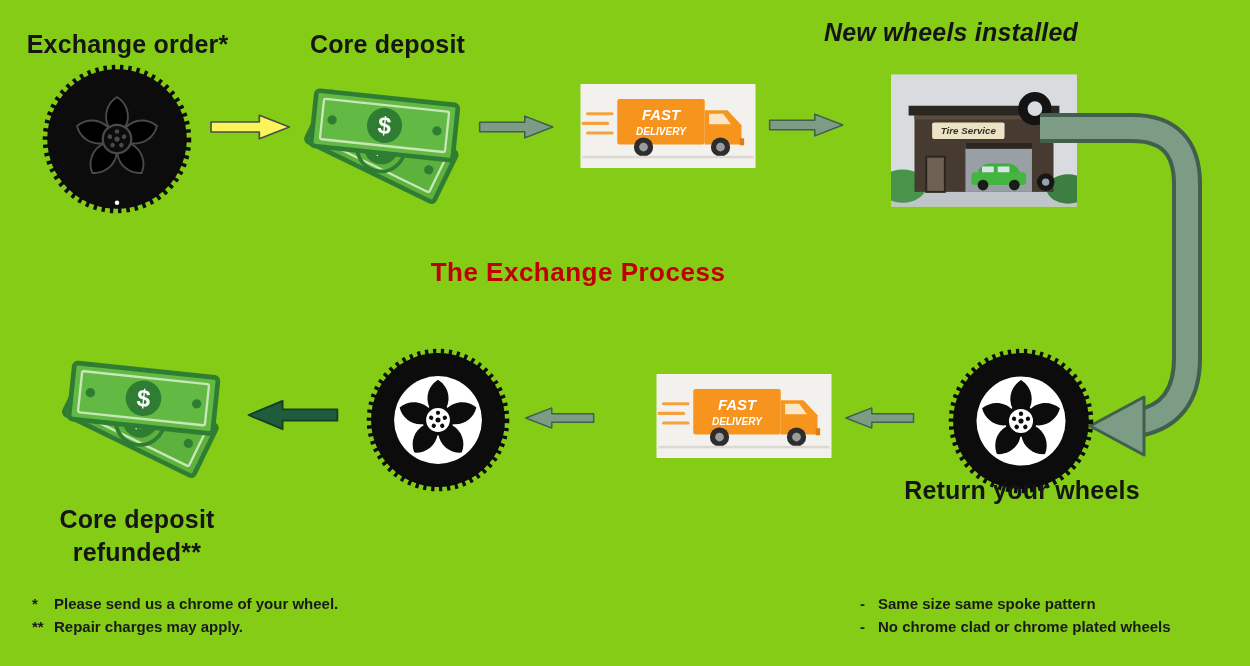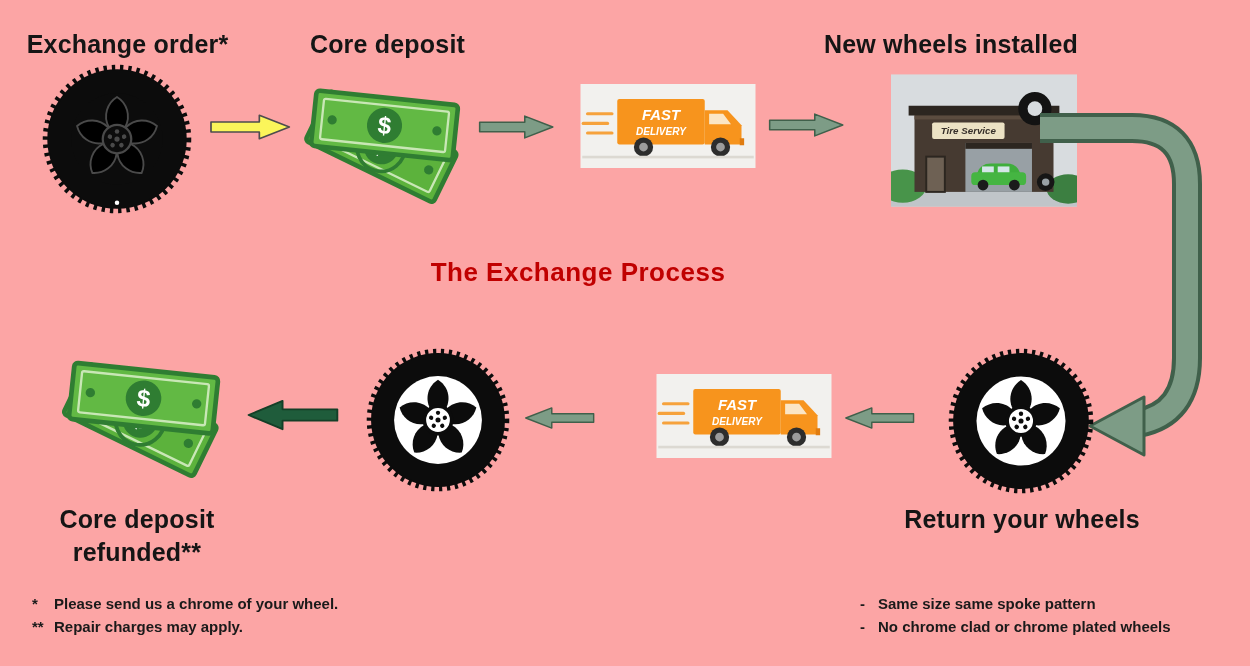--- a/index.html
+++ b/index.html
@@ -1,18 +1,18 @@
 <!DOCTYPE html>
 <html><head>
 <meta charset="utf-8">
 <style>
   * { margin:0; padding:0; box-sizing:border-box; }
   html,body { background:#ffffff; }
   body { font-family:"Liberation Sans", sans-serif; color:#111; }
-  .canvas { position:relative; width:1250px; height:666px; background:#fca5a5; overflow:hidden; }
+  .canvas { position:relative; width:1250px; height:666px; background:#84cc16; overflow:hidden; }
   .abs { position:absolute; }
   .step-label { font-size:25px; font-weight:600; color:#151515; text-align:center; letter-spacing:.2px; line-height:1.3; }
   .page-title { font-size:26px; font-weight:600; color:#C00000; text-align:center; letter-spacing:.5px; }
   .fn-block { display:flex; flex-direction:column; gap:6px; }
   .fn-row { display:flex; align-items:baseline; font-size:15px; font-weight:600; color:#1a1a1a; }
   .fn-marker { width:22px; flex:0 0 22px; }
   .fn-marker.dash { width:18px; flex:0 0 18px; }
   svg { display:block; }
 </style>
 </head>
@@ -104,21 +104,21 @@
       <rect x="2" y="82" width="196" height="3" fill="#dcd9d2"></rect>
     </svg>
   </div>
 
   <div class="abs" style="left:764px; top:111px;">
     <svg viewBox="0 0 100 36" width="86" height="28">
       <polygon points="2,12 60,12 60,4 96,18 60,32 60,24 2,24" fill="#7d9c86" stroke="#40604b" stroke-width="2" stroke-linejoin="round"></polygon>
     </svg>
   </div>
 
-  <div class="abs step-label" style="left:820px; top:28px; width:262px;">New wheels installed</div>
+  <div class="abs step-label" style="left:820px; top:16px; width:262px;font-style:italic;">New wheels installed</div>
 
   <div class="abs" style="left:862px; top:74px;padding-left:29px;">
     <svg viewBox="0 0 190 135" width="186" height="133">
       <rect width="190" height="135" fill="#d8dcdf"></rect>
       <rect y="116" width="190" height="19" fill="#c0c5c9"></rect>
       <ellipse cx="12" cy="114" rx="24" ry="17" fill="#48944a"></ellipse>
       <ellipse cx="181" cy="117" rx="22" ry="15" fill="#3c7f41"></ellipse>
       <rect x="24" y="40" width="142" height="80" fill="#463a31"></rect>
       <rect x="18" y="32" width="154" height="10" fill="#2c2620"></rect>
       <rect x="24" y="42" width="142" height="4" fill="#5b4c3f"></rect>
@@ -167,21 +167,21 @@
         <circle cx="100" cy="90" r="3"></circle>
         <circle cx="100" cy="90" r="3" transform="rotate(72 100 100)"></circle>
         <circle cx="100" cy="90" r="3" transform="rotate(144 100 100)"></circle>
         <circle cx="100" cy="90" r="3" transform="rotate(216 100 100)"></circle>
         <circle cx="100" cy="90" r="3" transform="rotate(288 100 100)"></circle>
       </g>
       <circle cx="100" cy="100" r="3.5" fill="#0c0c0c"></circle>
     </svg>
   </div>
 
-  <div class="abs step-label" style="left:882px; top:503px; width:280px;">Return your wheels</div>
+  <div class="abs step-label" style="left:882px; top:474px; width:280px;">Return your wheels</div>
 
   <div class="abs" style="left:843px; top:405px;">
     <svg viewBox="0 0 100 36" width="72" height="26">
       <polygon points="98,12 40,12 40,4 4,18 40,32 40,24 98,24" fill="#7d9c86" stroke="#40604b" stroke-width="2" stroke-linejoin="round"></polygon>
     </svg>
   </div>
 
   <div class="abs" style="left:656px; top:374px;">
     <svg viewBox="0 0 200 96" width="176" height="84">
       <rect width="200" height="96" fill="#f2f1ee"></rect>

